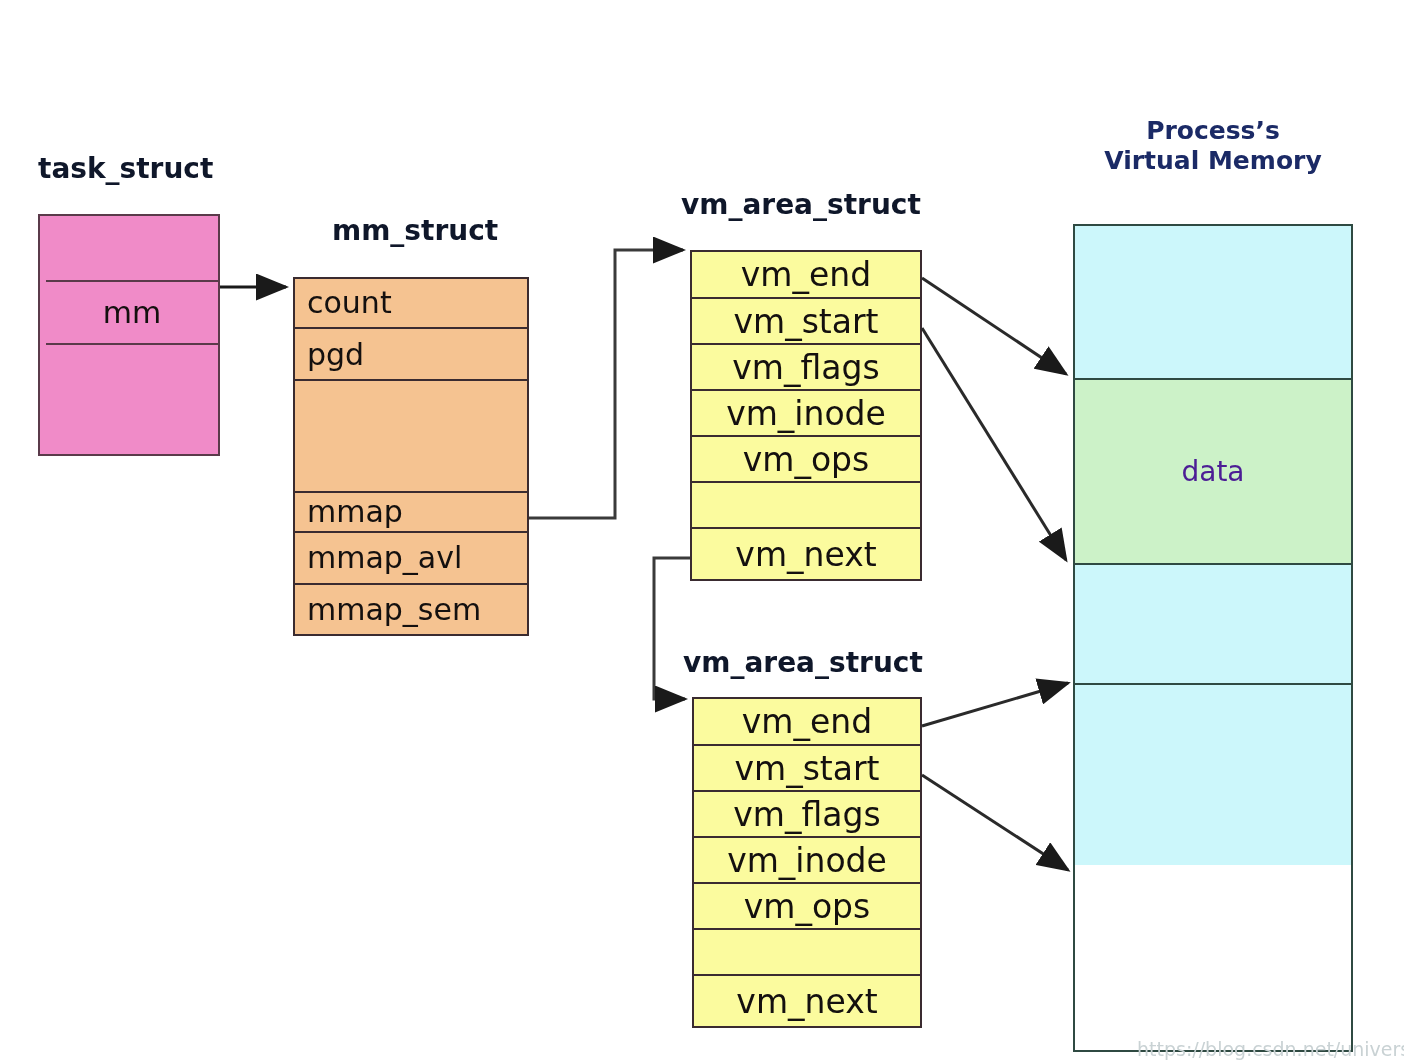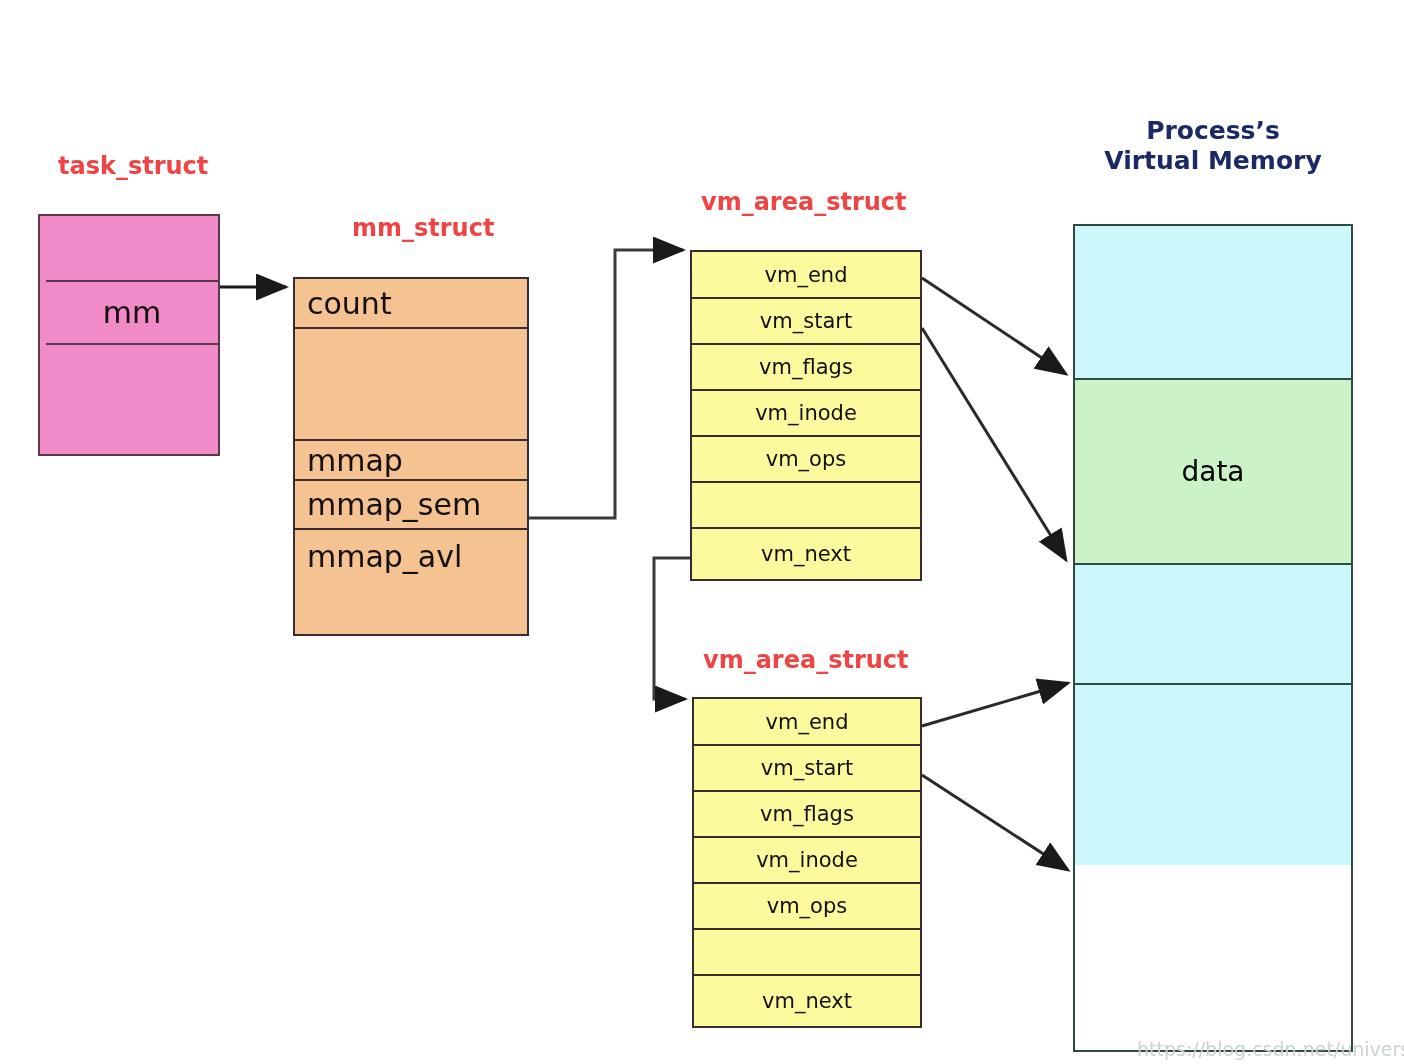--- a/index.html
+++ b/index.html
@@ -24,25 +24,24 @@
     font-family: "DejaVu Sans", sans-serif;
     font-size: 50px;
     font-weight: bold;
     color: #27477a;
     letter-spacing: -0.5px;
     white-space: nowrap;
   }
   .struct-label {
     position: absolute;
     font-family: "DejaVu Sans", sans-serif;
-    font-size: 24px;
+    font-size: 28px;
     font-weight: bold;
-    color: #ef4444;
-    white-space: nowrap;
-    margin-left: 20px;
+    color: #0f172a;
+    white-space: nowrap;
   }
   .vm-col-title {
     position: absolute;
     font-family: "DejaVu Sans", sans-serif;
     font-size: 25px;
     font-weight: bold;
     color: #1b2a66;
     text-align: center;
     line-height: 1.18;
     white-space: nowrap;
@@ -75,21 +74,21 @@
     text-align: center;
     font-size: 30px;
   }
 
   
   #mm-struct-box { left: 293px; top: 277px; width: 236px; height: 359px; background: #f5c391; border-color: #3a2b30; }
   #mm-struct-box .row-label { padding-left: 12px; font-size: 30px; }
 
   
   .vm-box { background: #fbfb9e; border-color: #3a2b30; }
-  .vm-box .row-label { width: 100%; text-align: center; font-size: 21px; }
+  .vm-box .row-label { width: 100%; text-align: center; font-size: 33px; }
   #vm-box-1 { left: 690px; top: 250px; width: 232px; height: 331px; }
   #vm-box-2 { left: 692px; top: 697px; width: 230px; height: 331px; }
 
   
   #vm-column {
     position: absolute;
     left: 1073px;
     top: 224px;
     width: 280px;
     height: 828px;
@@ -99,21 +98,21 @@
     flex-direction: column;
   }
   #vm-column .seg {
     box-sizing: border-box;
     border-bottom: 2px solid #2f4a42;
     display: flex;
     align-items: center;
     justify-content: center;
     font-family: "DejaVu Sans", sans-serif;
     font-size: 28px;
-    color: #000000;
+    color: #4c1d95;
   }
   #vm-column .seg:last-child { border-bottom: none; }
   .seg-free { background: #ccf7fb; }
   .seg-used { background: #ccf2c8; }
 
   
   #wires {
     position: absolute;
     left: 0; top: 0;
     width: 1404px; height: 1064px;
@@ -156,31 +155,34 @@
     </div>
     <div class="row" style="height:109px">
       <span class="row-label"></span>
     </div>
   </div>
 
   <div class="struct-box" id="mm-struct-box">
     <div class="row" style="height:50px">
       <span class="row-label">count</span>
     </div>
+    <div class="row" style="height:53px">
+      <span class="row-label">pgd</span>
+    </div>
     <div class="row" style="height:112px">
       <span class="row-label"></span>
     </div>
     <div class="row" style="height:40px">
       <span class="row-label">mmap</span>
     </div>
+    <div class="row" style="height:53px">
+      <span class="row-label">mmap_avl</span>
+    </div>
     <div class="row" style="height:49px">
       <span class="row-label">mmap_sem</span>
-    </div>
-    <div class="row" style="height:53px">
-      <span class="row-label">mmap_avl</span>
     </div>
   </div>
 
   <div class="struct-box vm-box" id="vm-box-1">
     <div class="row" style="height:47px">
       <span class="row-label">vm_end</span>
     </div>
     <div class="row" style="height:46px">
       <span class="row-label">vm_start</span>
     </div>

